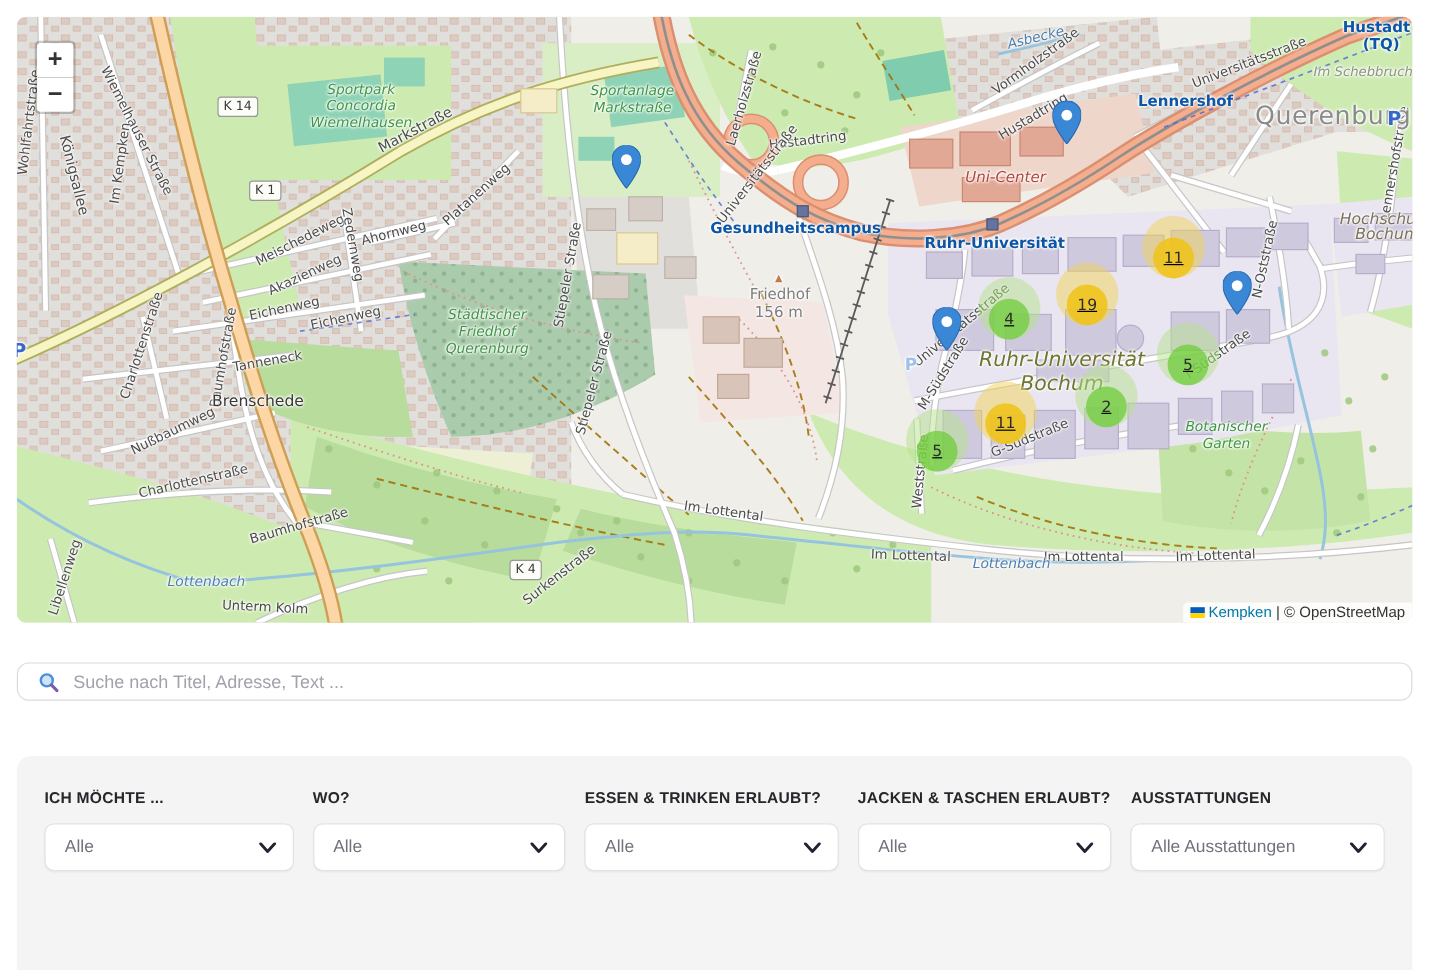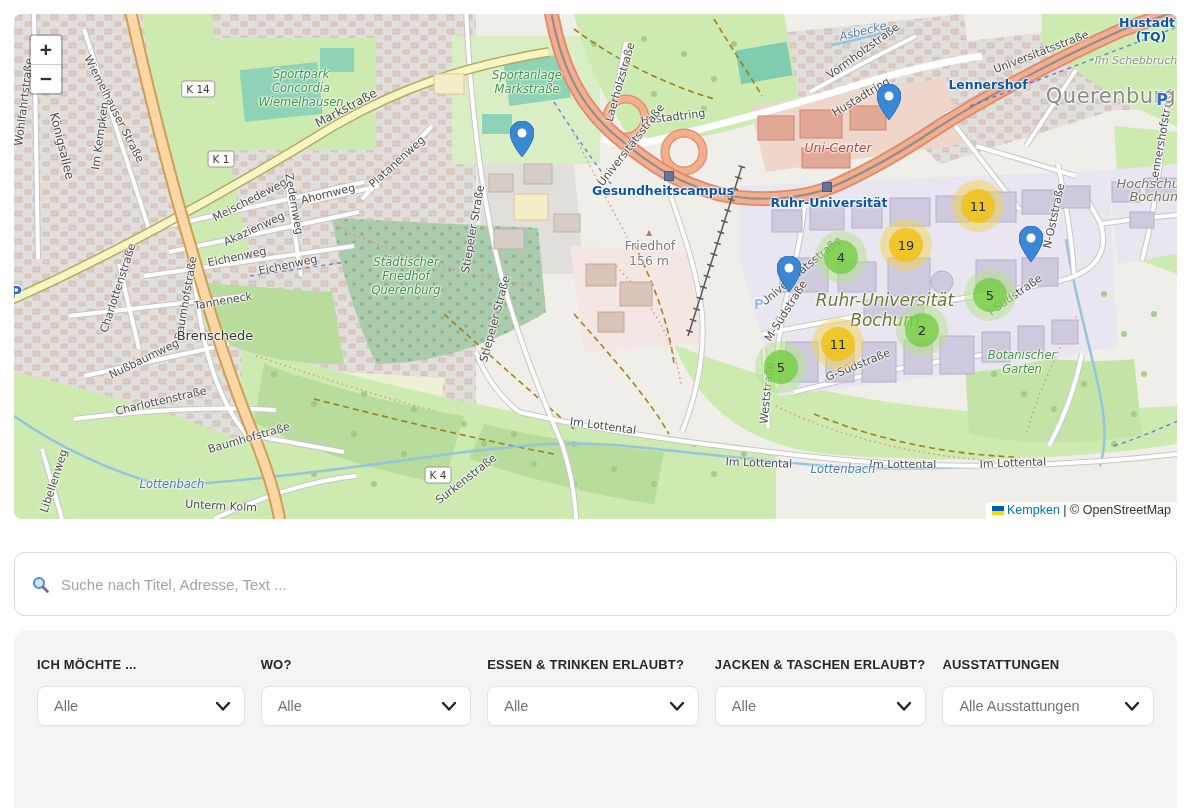--- a/index.html
+++ b/index.html
@@ -23,41 +23,41 @@
   .l-hs{color:#7d7057;font-style:italic;font-size:13px;}
   .l-green{color:#3e9643;font-style:italic;font-size:11.5px;}
   .l-water{color:#4d7fae;font-style:italic;font-size:11.5px;}
   .l-grayit{color:#8b9480;font-style:italic;font-size:11px;}
   .l-peak{color:#7d7d7d;font-size:12px;}
   .l-peaktri{color:#bf7b4d;font-size:8px;}
   .l-pbig{color:#3668c9;font-weight:bold;font-size:16px;}
   .l-ppale{color:#9fc0e8;font-weight:bold;font-size:14px;}
   .station{position:absolute;width:8px;height:8px;background:#64749c;border:1px solid #4d5a7d;}
   .cluster{position:absolute;width:52px;height:52px;border-radius:50%;
-    display:flex;align-items:center;justify-content:center;cursor:pointer;}
+    display:flex;align-items:flex-end;justify-content:center;cursor:pointer;text-decoration:underline;}
   .cluster .in{width:34px;height:34px;border-radius:50%;display:flex;align-items:center;
     justify-content:center;font-size:13px;color:#2c2c2c;font-family:"DejaVu Sans",sans-serif;}
   .cluster.yellow{background:rgba(241,211,87,.5);} .cluster.yellow .in{background:rgba(240,194,12,.8);}
   .cluster.green{background:rgba(181,226,140,.5);} .cluster.green .in{background:rgba(110,204,57,.75);}
   .pin{position:absolute;width:24px;height:36px;cursor:pointer;}
   
   .zoomctl{position:absolute;left:15px;top:20px;width:30px;background:#fff;border-radius:4px;
     border:2px solid rgba(0,0,0,.2);background-clip:padding-box;z-index:30;}
   .zoomctl a{display:block;width:30px;height:28px;line-height:27px;text-align:center;
     font-size:21px;font-weight:bold;color:#333;cursor:pointer;text-decoration:none;background:#fff;}
   .zoomctl a:first-child{border-bottom:1px solid #ccc;border-radius:3px 3px 0 0;}
   .zoomctl a:last-child{border-radius:0 0 3px 3px;}
   .attribution{position:absolute;right:0;bottom:0;background:rgba(255,255,255,.8);
     padding:1px 6px 2px 6px;font-size:12.5px;color:#333;z-index:30;border-radius:4px 0 0 0;}
   .attribution a{color:#0078A8;text-decoration:none;}
   .flag{display:inline-block;width:12px;height:9px;vertical-align:-1px;margin-right:3px;}
   .flag i{display:block;width:12px;height:4.5px;}
   .f-b{background:#005BBB;} .f-y{background:#FFD500;}
   
-  .searchbar{position:absolute;left:14px;top:552px;width:1163px;height:64px;background:#fff;
+  .searchbar{position:absolute;left:14px;top:552px;width:1163px;height:32px;background:#fff;
     border:1px solid #dadade;border-radius:10px;box-sizing:border-box;display:flex;align-items:center;}
   .searchbar svg{margin:0 10px 0 17px;flex:none;}
   .searchbar input{flex:1;border:none;outline:none;font-size:15px;color:#3f3f46;background:transparent;
     font-family:"Liberation Sans",sans-serif;}
   .searchbar input::placeholder{color:#a2a2ab;}
   
   .panel{position:absolute;left:14px;top:630px;width:1163px;height:210px;background:#f4f4f5;
     border-radius:12px;box-sizing:border-box;padding:27px 23px 0 23px;}
   .fields{display:flex;gap:16px;}
   .field{display:flex;flex-direction:column;}

